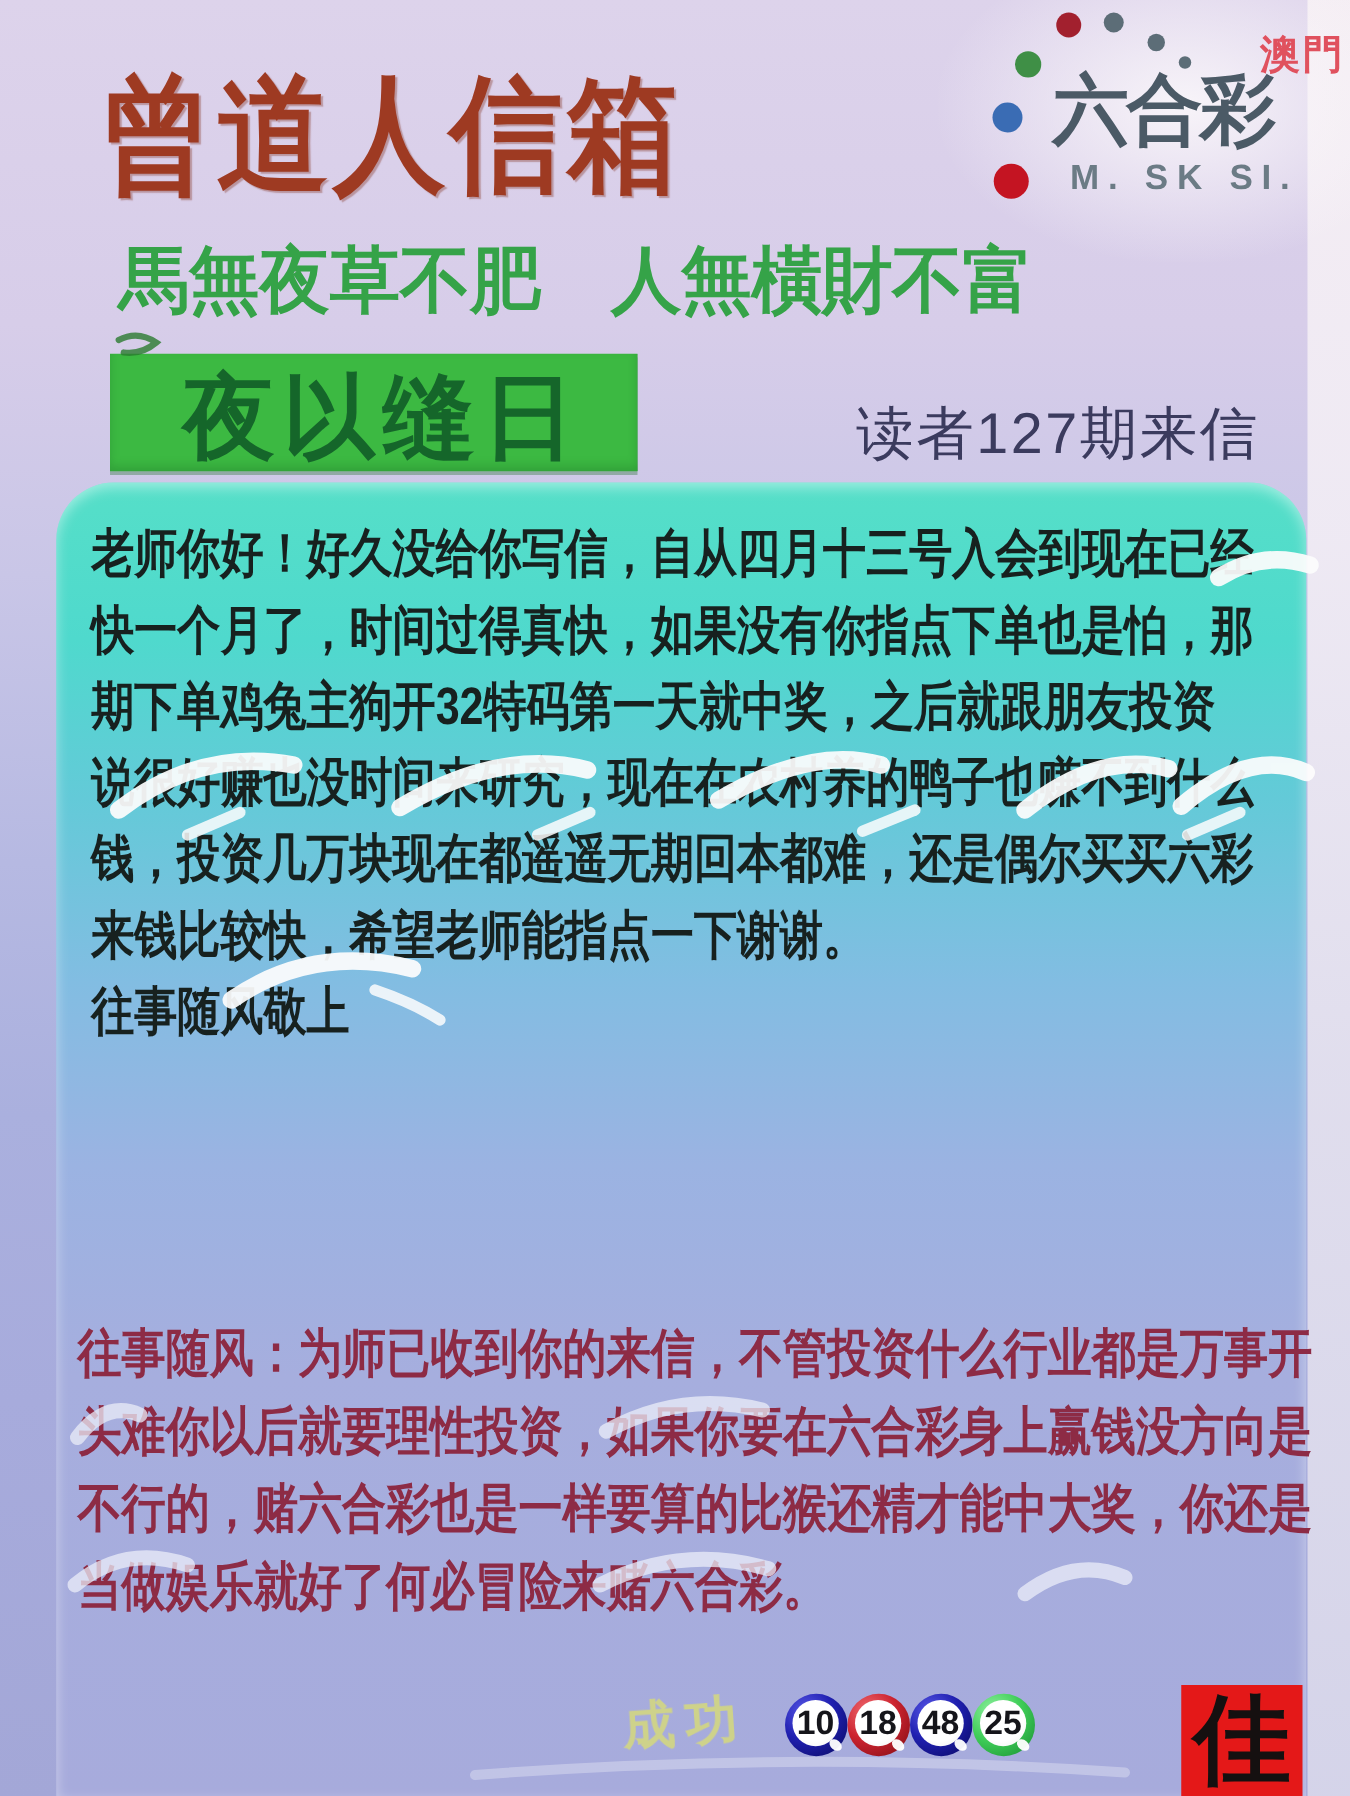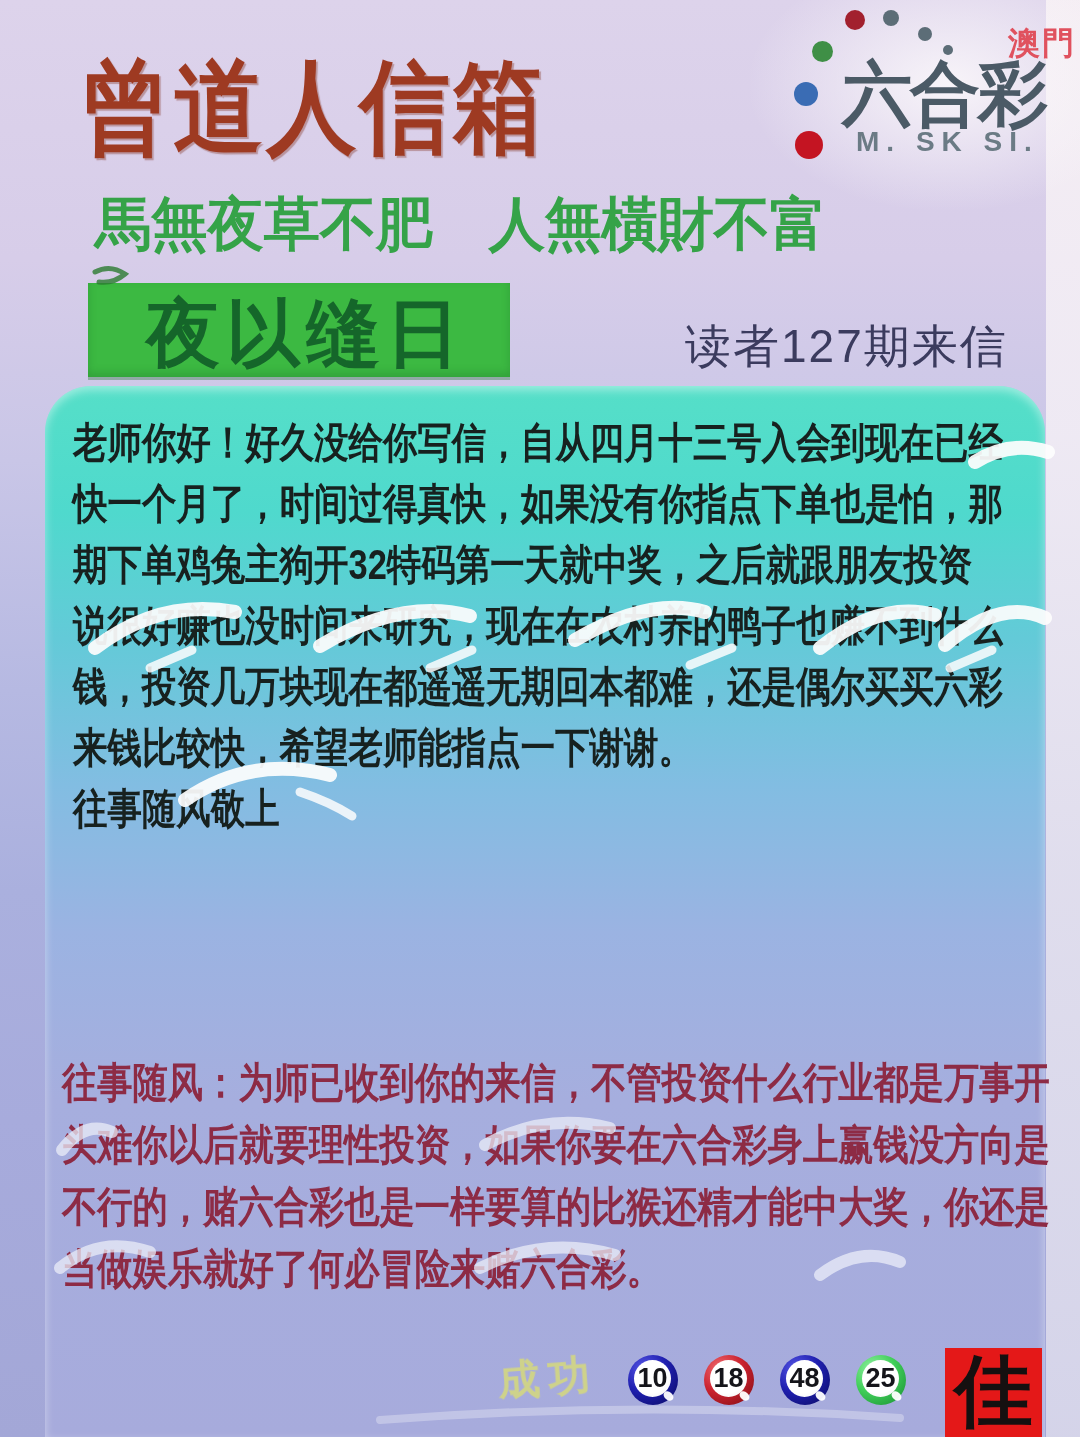--- a/index.html
+++ b/index.html
@@ -26,41 +26,41 @@
   
   .logo{position:absolute;left:780px;top:0;width:300px;height:175px;}
   .logo .dot{position:absolute;border-radius:50%;}
   .dot-bigred{left:15px;top:131px;width:28px;height:28px;background:#c41422;}
   .dot-blue{left:14px;top:82px;width:24px;height:24px;background:#3a6cb4;}
   .dot-green{left:32px;top:41px;width:21px;height:21px;background:#3f8f46;}
   .dot-darkred{left:65px;top:10px;width:20px;height:20px;background:#a2202e;}
   .dot-gray1{left:103px;top:10px;width:16px;height:16px;background:#5c6d77;}
   .dot-gray2{left:138px;top:27px;width:14px;height:14px;background:#5c6d77;}
   .dot-gray3{left:163px;top:45px;width:10px;height:10px;background:#5c6d77;}
-  .logo-brand{position:absolute;left:62px;top:48px;font-size:70px;font-weight:bold;
+  .logo-brand{position:absolute;left:62px;top:48px;font-size:61px;font-weight:bold;
     color:#4b5a66;white-space:nowrap;letter-spacing:-2px;}
   .logo-region{position:absolute;left:228px;top:22px;font-size:32px;font-weight:bold;
     color:#e0515e;white-space:nowrap;letter-spacing:2px;}
   .logo-latin{position:absolute;left:76px;top:126px;font-size:28px;font-weight:bold;
     color:#6b7b85;white-space:nowrap;letter-spacing:7px;}
   
   .panel{position:absolute;left:45px;top:386px;width:1000px;height:1051px;
     border-radius:46px 46px 0 0;
     background:linear-gradient(180deg,#55dfc8 0%,#4fd9cd 12%,#63cad8 24%,#82bde2 38%,#9bb3e2 52%,#a6aede 68%,#a7abdc 100%);
     box-shadow:inset 0 4px 10px rgba(255,255,255,.45);}
   .letter{position:absolute;left:73px;top:412px;line-height:61px;font-size:42px;font-weight:bold;
     color:#17211f;}
   .letter .line{white-space:nowrap;transform:scaleX(.82);transform-origin:left top;}
   .reply{position:absolute;left:62px;top:1052px;line-height:62px;font-size:42px;font-weight:bold;
     color:#8d2b45;}
   .reply .line{white-space:nowrap;transform:scaleX(.84);transform-origin:left top;}
   
   .watermark{position:absolute;left:498px;top:1350px;font-size:42px;font-weight:bold;
     color:#e9ec55;opacity:.6;transform:rotate(-4deg);filter:blur(.6px);letter-spacing:8px;}
-  .balls{position:absolute;left:628px;top:1355px;display:flex;gap:26px;}
+  .balls{position:absolute;left:628px;top:1355px;display:flex;}
   .ball{position:relative;width:50px;height:50px;border-radius:50%;}
   .ball-blue{background:radial-gradient(circle at 32% 28%,#5858e8 0%,#2020b0 45%,#0d0d70 88%);}
   .ball-red{background:radial-gradient(circle at 32% 28%,#f06a70 0%,#cc2430 45%,#8e0f18 88%);}
   .ball-green{background:radial-gradient(circle at 32% 28%,#90f0a0 0%,#41cf5a 45%,#1f9a38 88%);}
   .ball-inner{position:absolute;left:6px;top:5px;width:37px;height:37px;border-radius:50%;
     background:radial-gradient(circle at 45% 40%,#ffffff 60%,#eeeeee 100%);
     display:flex;align-items:center;justify-content:center;
     font-size:27px;font-weight:bold;color:#15151a;}
   .ball-glint{position:absolute;left:35px;top:37px;width:11px;height:8px;border-radius:50%;
     background:#fff;transform:rotate(40deg);opacity:.95;}

